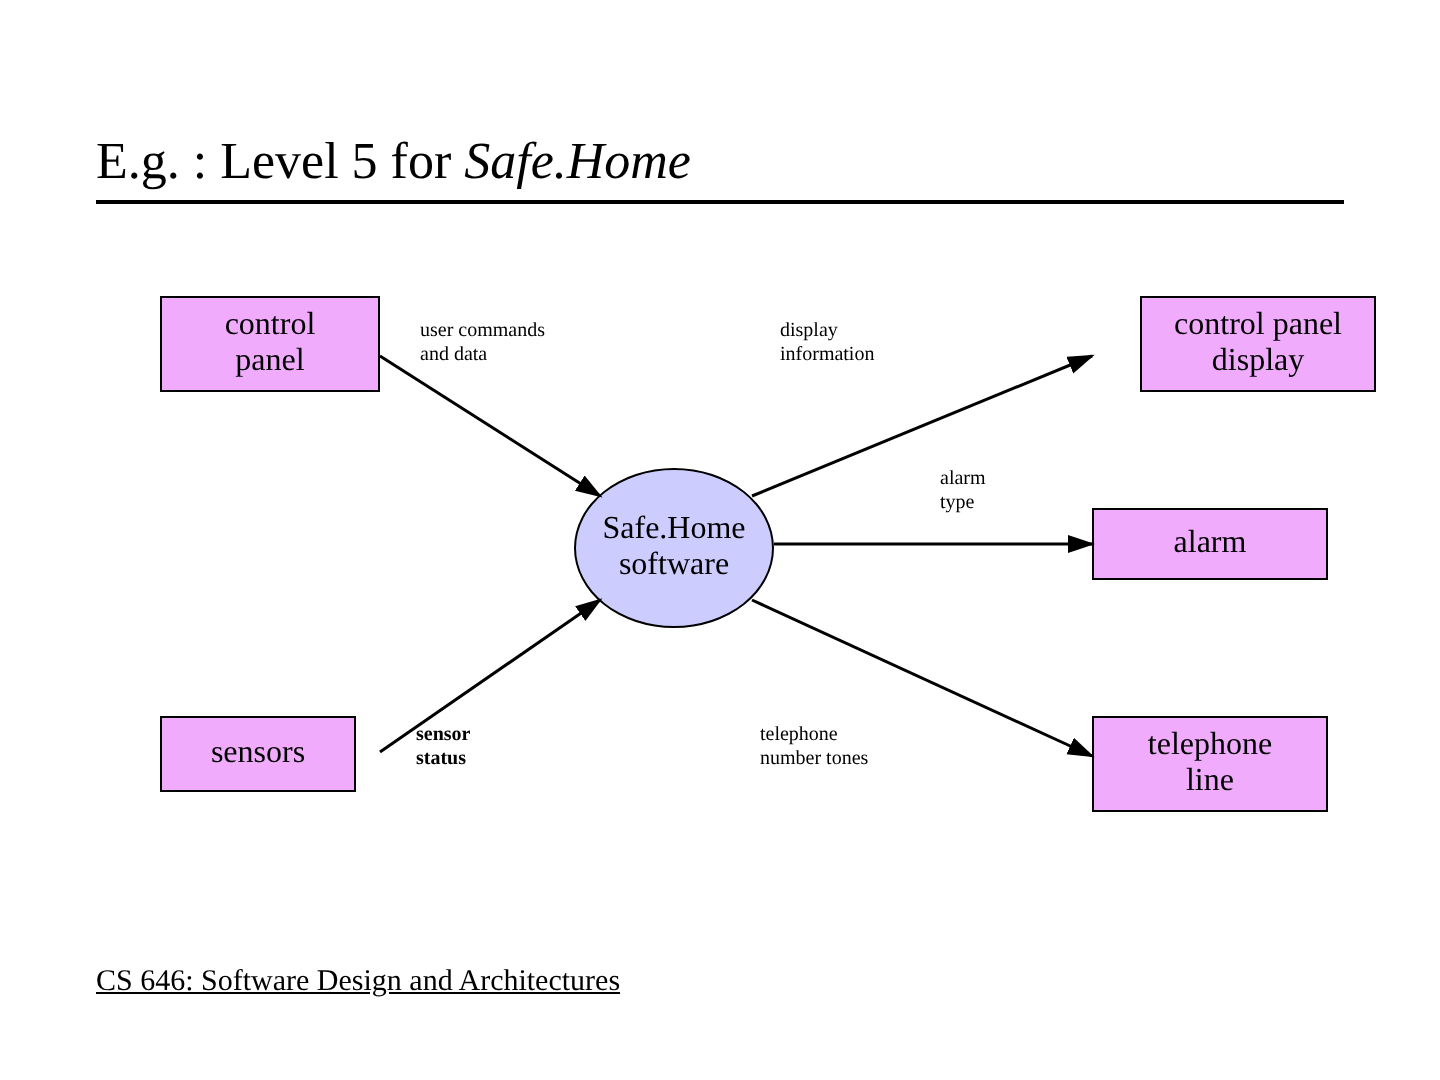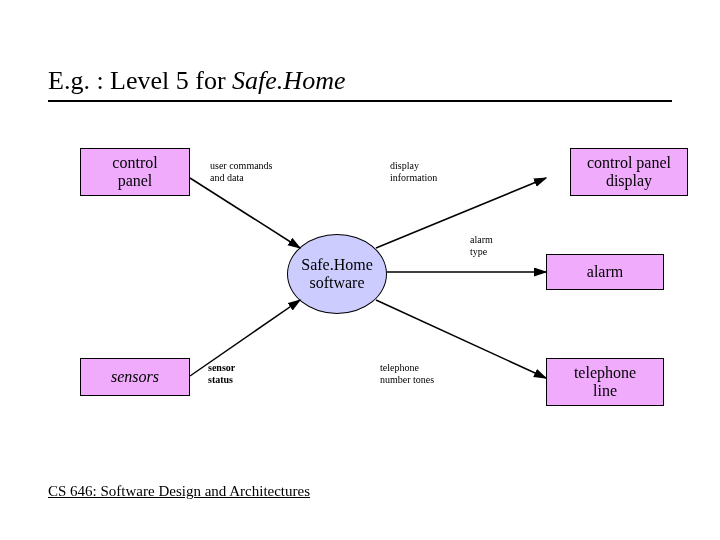--- a/index.html
+++ b/index.html
@@ -88,21 +88,21 @@
 </div>
 
 <div class="box" style="left:546px; top:148px; width:118px; height:48px;margin-left:24px;">
   <span>control panel<br>display</span>
 </div>
 
 <div class="box" style="left:546px; top:254px; width:118px; height:36px;">
   <span>alarm</span>
 </div>
 
-<div class="box" style="left:80px; top:358px; width:110px; height:38px;font-style:italic;">
+<div class="box" style="left:80px; top:358px; width:98px; height:38px;">
   <span>sensors</span>
 </div>
 
 <div class="box" style="left:546px; top:358px; width:118px; height:48px;">
   <span>telephone<br>line</span>
 </div>
 
 <div class="process" style="left:287px; top:234px; width:100px; height:80px;">
   <span>Safe.Home<br>software</span>
 </div>

